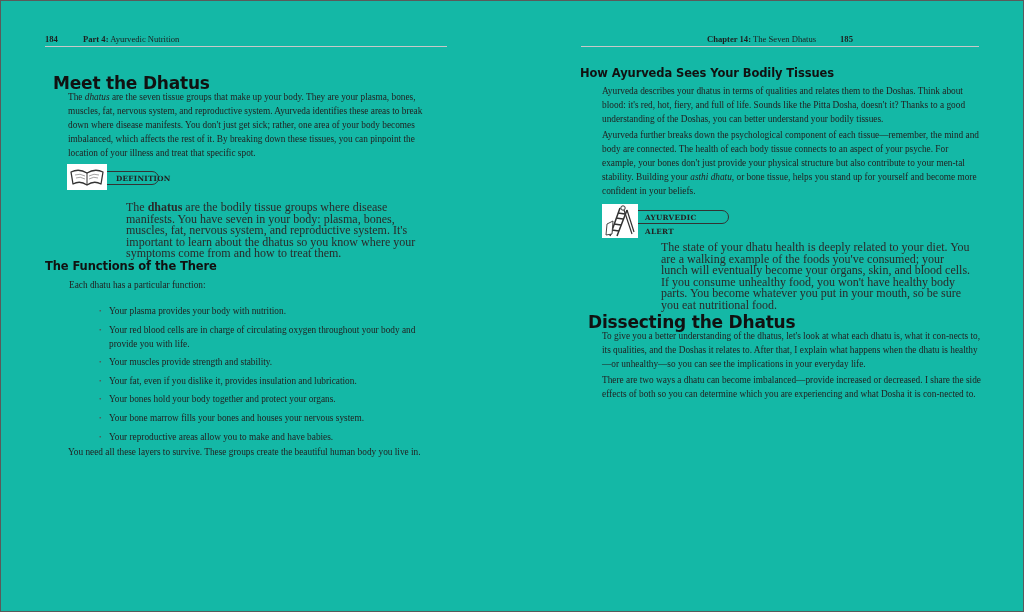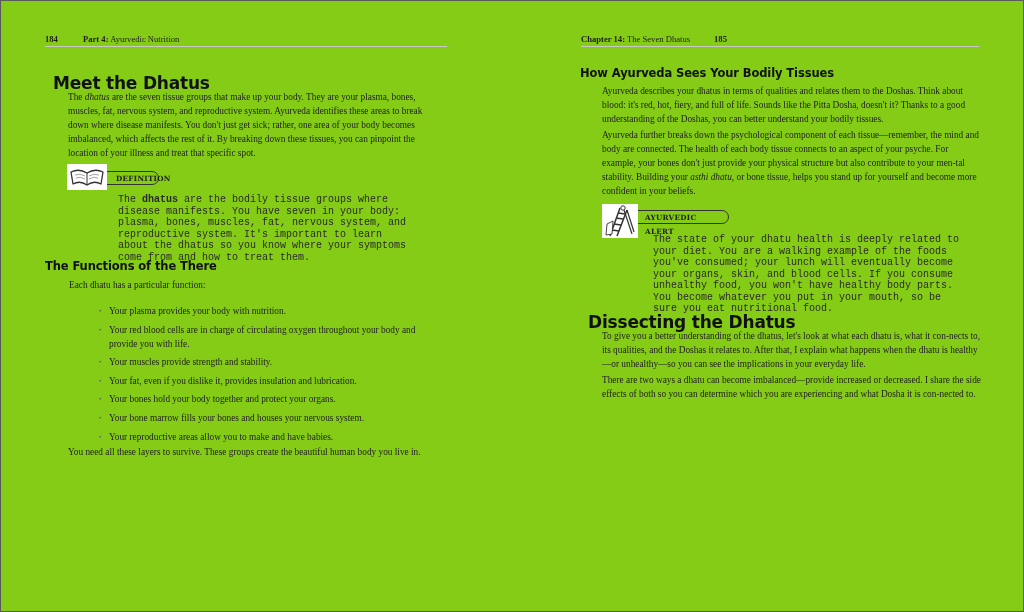--- a/index.html
+++ b/index.html
@@ -6,34 +6,34 @@
     body {
       width: 1024px; height: 612px; overflow: hidden;
       background: #ffffff;
       font-family: "Liberation Serif", "DejaVu Serif", serif;
       color: #1e1e1e;
     }
     .frame {
       position: absolute; left: 0; top: 0;
       width: 1022px; height: 610px;
       border: 1px solid #5a5a5a;
-      background: #84cc16;
+      background: #14b8a6;
     }
     .page { position: absolute; top: 0; height: 610px; }
     .page.left { left: 0; width: 512px; }
     .page.right { left: 512px; width: 512px; }
 
     .running-head {
       position: absolute; top: 32px; height: 12px;
       font-size: 8.6px; line-height: 12px;
       border-bottom: 1px solid #c8c8c8;
       padding-bottom: 1px;
     }
     .page.left .running-head { left: 44px; width: 402px; }
-    .page.right .running-head { left: 68px; width: 398px; text-align: left; }
+    .page.right .running-head { left: 68px; width: 398px; text-align: center; }
     .pgnum { font-weight: bold; display: inline-block; }
     .page.left .pgnum { width: 38px; }
     .page.right .pgnum { margin-left: 24px; }
     .rh-label { font-weight: bold; }
 
     .h1 {
       position: absolute;
       font-family: "DejaVu Sans", "Liberation Sans", sans-serif;
       font-weight: bold; font-size: 17px; letter-spacing: -0.2px;
       color: #111;
@@ -60,23 +60,23 @@
       border-radius: 8px;
       font-family: "DejaVu Serif", serif;
       font-weight: bold; font-size: 7.2px; letter-spacing: 0.3px;
       line-height: 14px; color: #222;
       padding: 0 8px 0 38px;
       box-sizing: border-box;
     }
     .sidebar-icon { position: absolute; }
     .sidebar-text {
       position: absolute;
-      font-family: Liberation Mono, monospace;
-      font-size: 10px; line-height: 11.5px; color: #2a2a2a;
-      margin: 4px;
+      font-family: Liberation Serif, serif;
+      font-size: 12px; line-height: 11.5px; color: #2a2a2a;
+      margin: 12px;
     }
     .sidebar-text b { font-weight: bold; }
 
     .bullets { position: absolute; margin: 8px; padding: 0; list-style: none; }
     .bullets li {
       position: relative; padding-left: 10px;
       font-size: 9.3px; line-height: 14.1px; color: #222;
       margin-bottom: 4.5px;
     }
     .bullets li::before {

